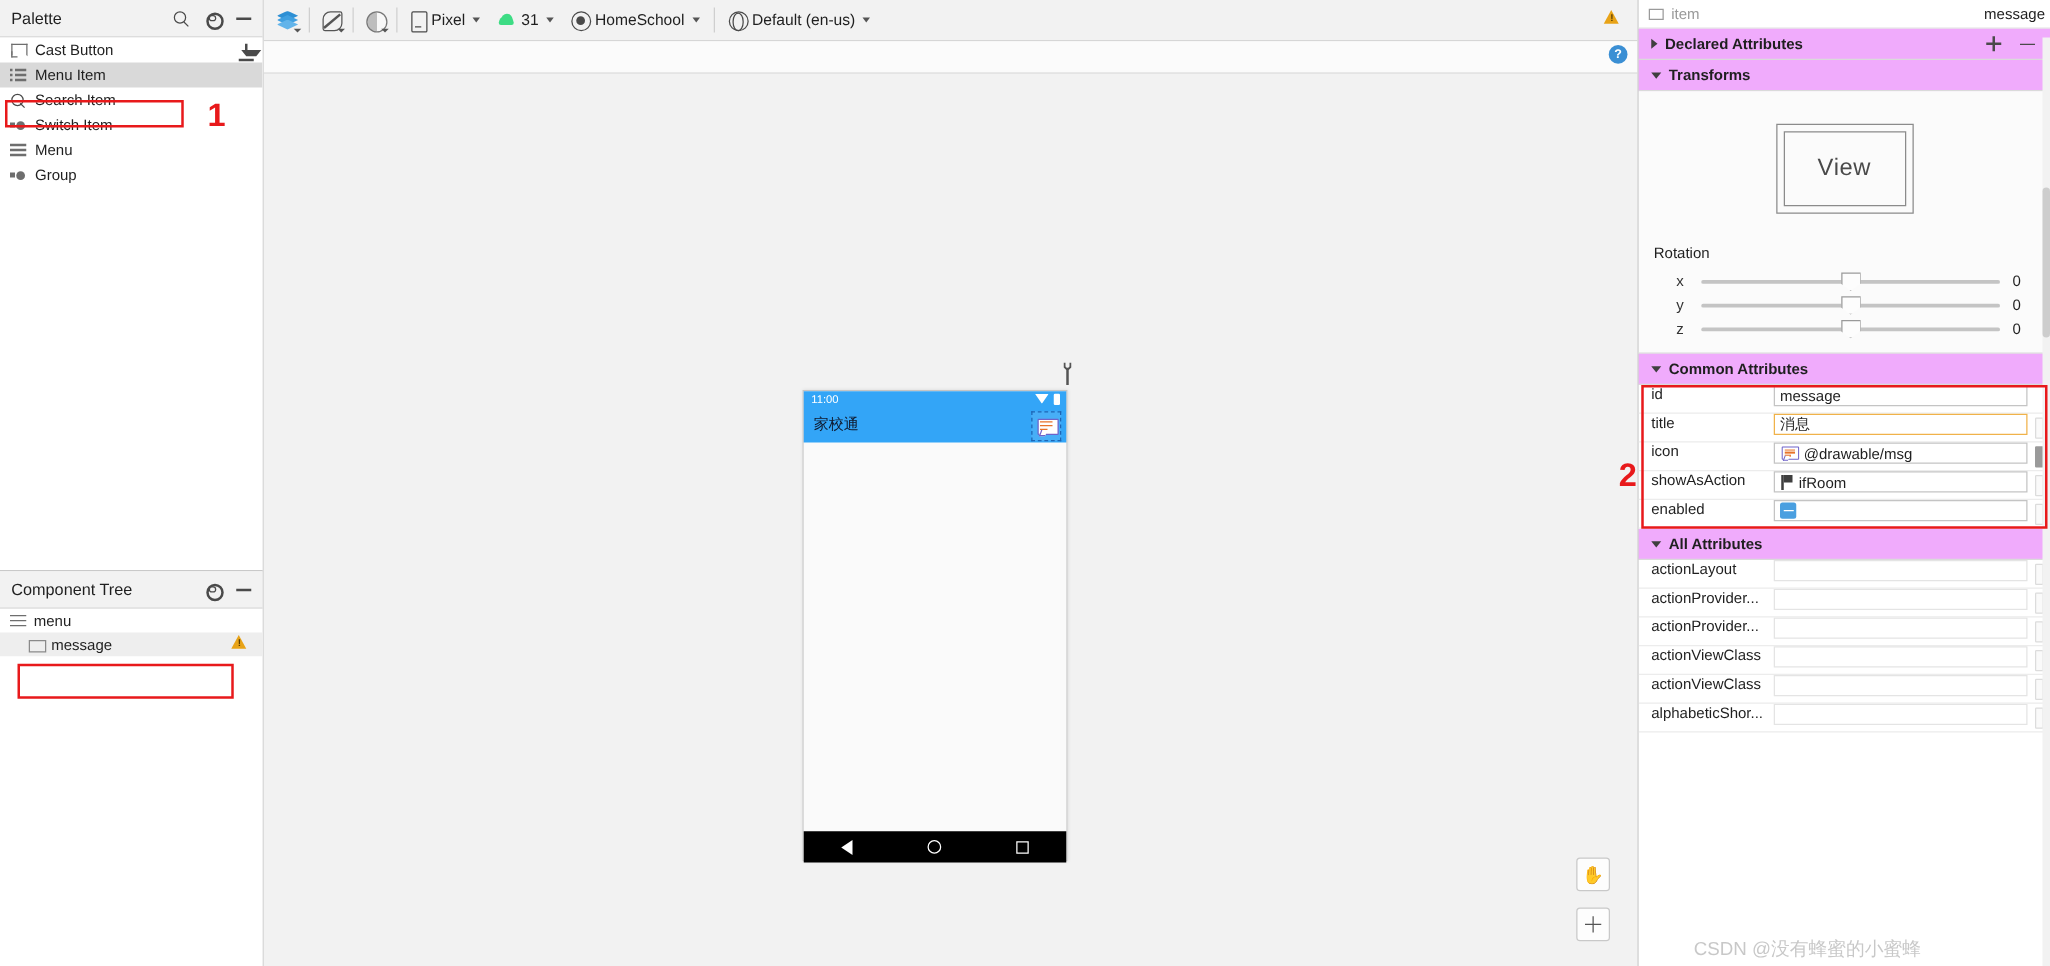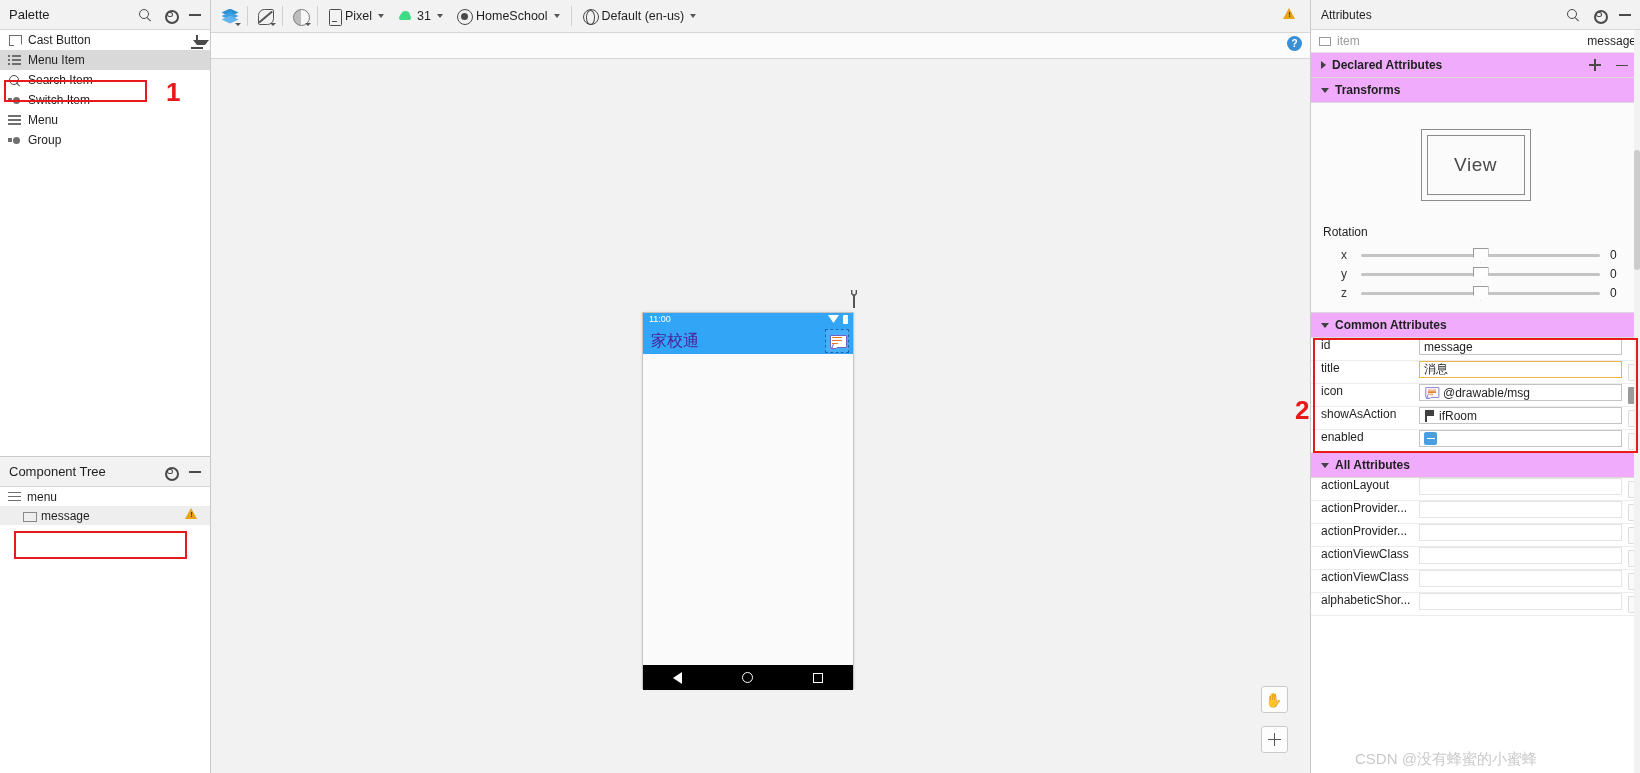--- a/index.html
+++ b/index.html
@@ -158,21 +158,21 @@
   .wrench svg { display:block; }
 
   .appbar { height:41px; background:#33a5f7; position:relative; }
   .statusrow { height:15px; position:relative; }
   .clock { position:absolute; left:6px; top:1px; font-size:9px; color:#fff; font-family:"Liberation Sans", sans-serif; }
   .sysicons { position:absolute; right:5px; top:2px; display:flex; gap:4px; align-items:flex-start;}
   .ic-wifi { width:11px;height:8px;background:#fff;clip-path:polygon(0 0,100% 0,50% 100%); }
   .ic-batt { width:5px;height:9px;background:#fff;border-radius:1px; }
 
   .titlerow { height:26px; position:relative; }
-  .app-title { position:absolute; left:8px; top:3px; font-size:16px; color:#4c1d95; font-family:"Liberation Sans", sans-serif; }
+  .app-title { position:absolute; left:8px; top:3px; font-size:12px; color:#0f172a; font-family:"Liberation Sans", sans-serif; }
   .action-item { position:absolute; right:4px; top:1px; width:24px; height:24px;
       border:1px dashed #1d66b5; background:rgba(255,255,255,0.10); display:flex; align-items:center; justify-content:center; }
   .msg-ico { width:15px; height:13px; position:relative; }
   .msg-ico::before{content:"";position:absolute;left:0;top:0;width:15px;height:11px;border:1.3px solid #6f63c9;border-radius:1px;background:#fff;}
   .msg-ico::after{content:"";position:absolute;left:2px;bottom:-1px;width:4px;height:4px;background:#fff;border-left:1.3px solid #6f63c9;border-bottom:1.3px solid #6f63c9;transform:skewX(-20deg);}
   .msg-lines { position:absolute; left:2.5px; top:2.5px; width:10px; }
   .msg-lines i { display:block; height:1.2px; background:#e8732a; margin-bottom:1.8px; }
   .msg-lines i.s { width:6px; }
 
   .phone-body { height:311px; background:#fafafa; }
@@ -441,28 +441,20 @@
         <span class="ic-hand">✋</span>
       </div>
       <div class="fab zoomin">
         <span class="ic-plus2"></span>
       </div>
     </div>
   </div>
 
   <div class="right-col">
 
-    <div class="attr-head">
-      <span class="title">Attributes</span>
-      <span class="tools">
-        <span class="ico ic-search"></span>
-        <span class="ico ic-gear"></span>
-        <span class="ico ic-minus"></span>
-      </span>
-    </div>
 
     <div class="sel-row">
       <span class="sq-ico"></span>
       <span class="lbl">item</span>
       <span class="val">message</span>
     </div>
 
     <div class="section">
       <span class="tw"></span>
       <span>Declared Attributes</span>

